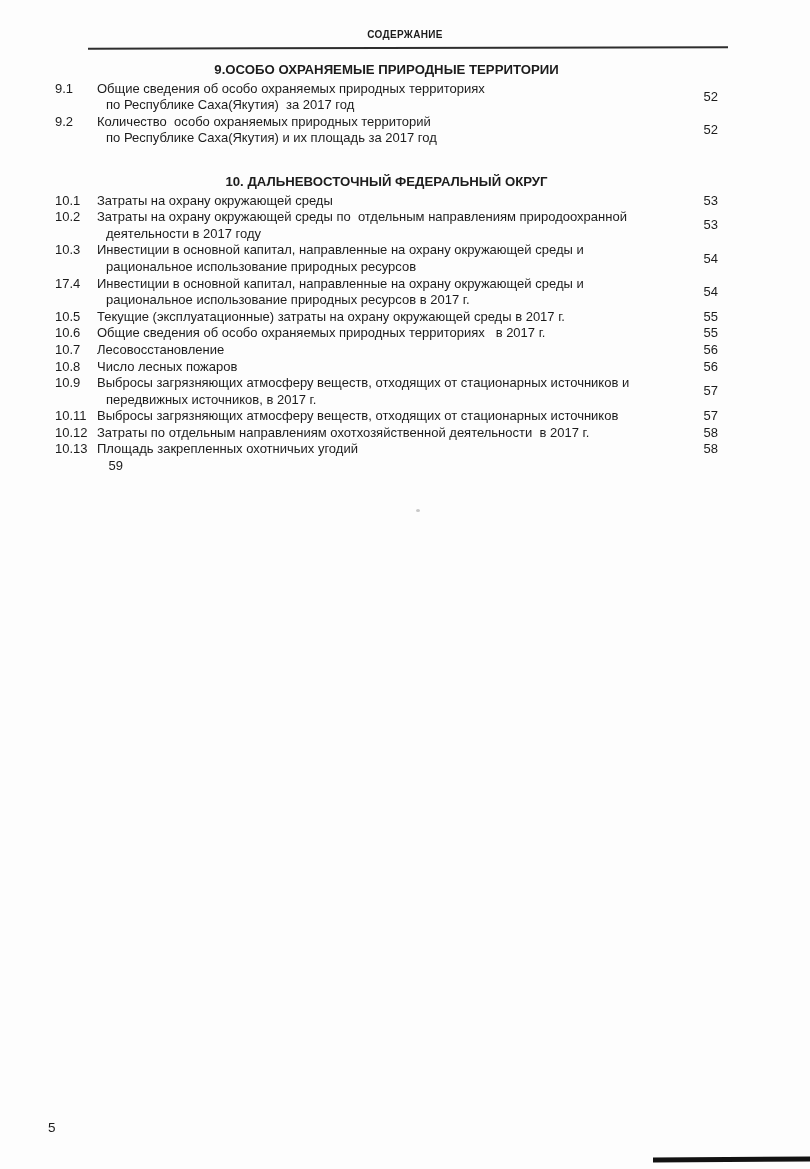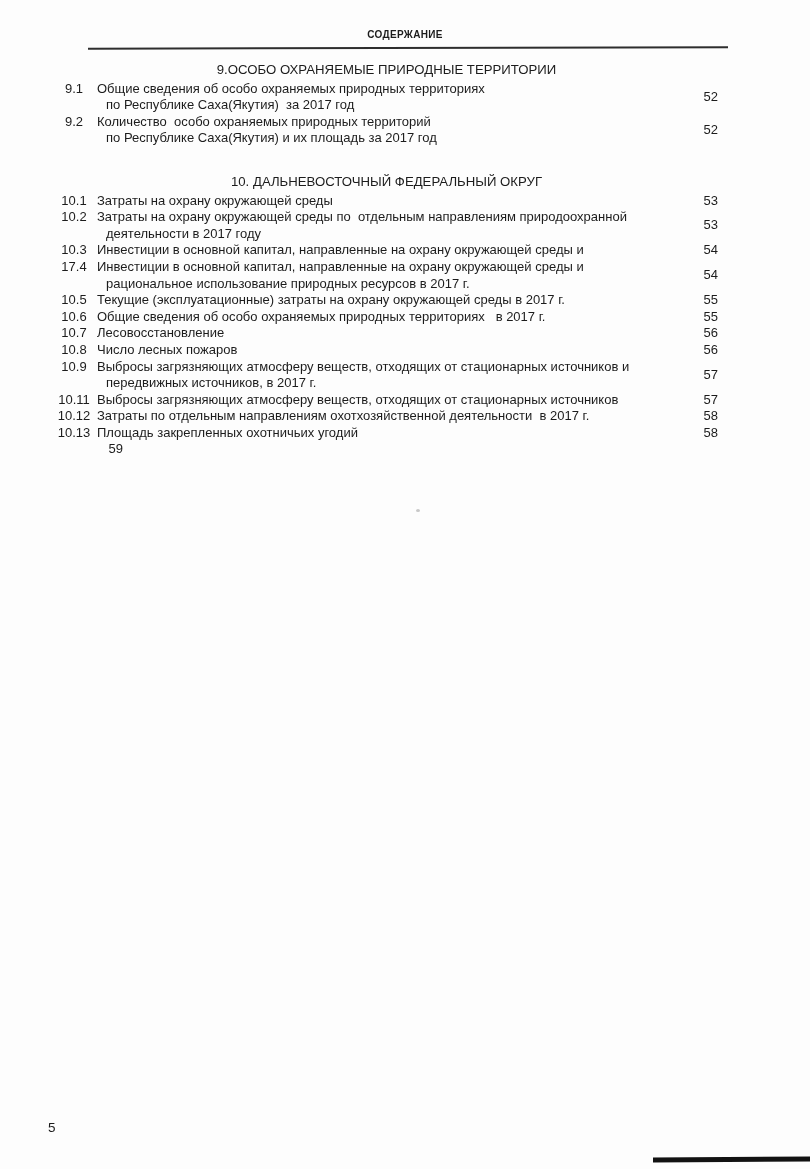--- a/index.html
+++ b/index.html
@@ -25,30 +25,30 @@
     position:absolute; top:47px; left:88px; width:640px; height:0;
     border-top:2px solid #2e2e2e;
     transform:rotate(-0.12deg);
   }
   .toc {
     position:absolute; top:58px; left:55px; width:663px;
     font-size:13px; line-height:16.6px;
   }
   .section-title {
     text-align:center;
-    font-weight:400;
+    font-weight:700;
     font-size:13.2px;
     margin:27px 0 2px 0;
     white-space:pre;
   }
   .section-title:first-child { margin-top:4px; }
   .toc-row { display:flex; align-items:stretch; }
   .toc-num {
     flex:none; width:38px;
-    text-align:center;
+    text-align:left;
     white-space:pre;
   }
   .toc-text { flex:1 1 auto; padding-left:4px; min-width:0; }
   .toc-line { white-space:pre; }
   .toc-line.indent { padding-left:9px; }
   .toc-page {
     flex:none; width:30px;
     display:flex; align-items:center; justify-content:flex-end;
     white-space:pre;
   }
@@ -106,20 +106,21 @@
         <div class="toc-text">
           <div class="toc-line">Затраты на охрану окружающей среды по  отдельным направлениям природоохранной</div>
           <div class="toc-line indent">деятельности в 2017 году</div>
         </div>
         <div class="toc-page">53</div>
       </div>
       <div class="toc-row">
         <div class="toc-num">10.3</div>
         <div class="toc-text">
           <div class="toc-line">Инвестиции в основной капитал, направленные на охрану окружающей среды и</div>
+          <div class="toc-line indent">рациональное использование природных ресурсов</div>
         </div>
         <div class="toc-page">54</div>
       </div>
       <div class="toc-row">
         <div class="toc-num">17.4</div>
         <div class="toc-text">
           <div class="toc-line">Инвестиции в основной капитал, направленные на охрану окружающей среды и</div>
           <div class="toc-line indent">рациональное использование природных ресурсов в 2017 г.</div>
         </div>
         <div class="toc-page">54</div>

